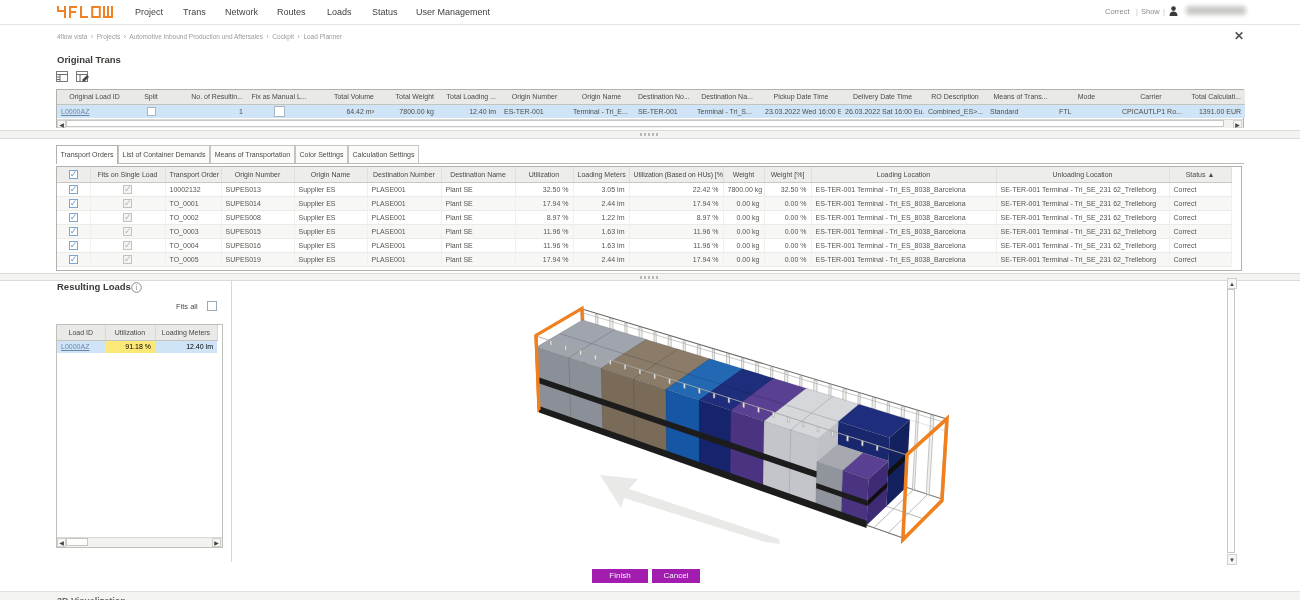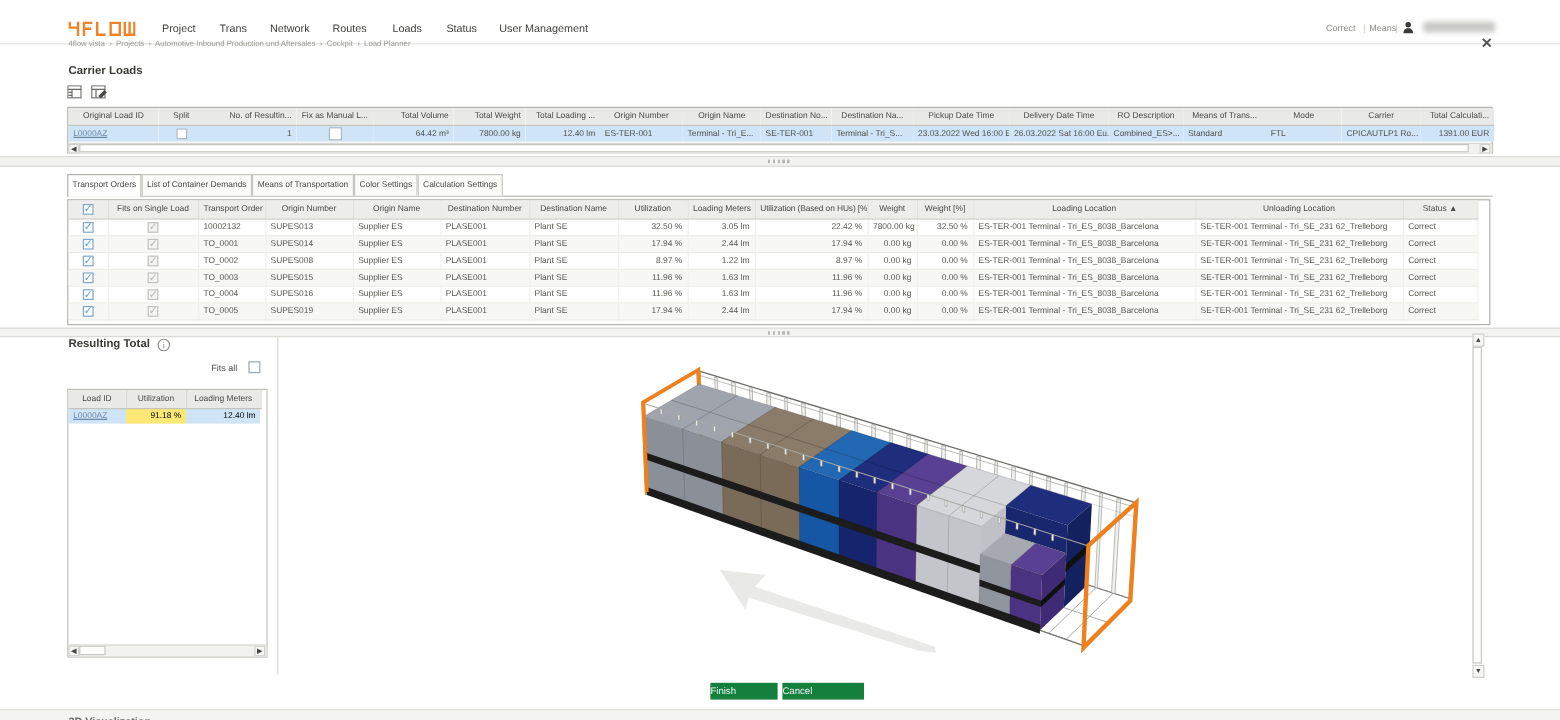--- a/index.html
+++ b/index.html
@@ -1,19 +1,19 @@
 <!DOCTYPE html>
 <html><head><meta charset="utf-8">
 <style>
 * { margin:0; padding:0; box-sizing:border-box; }
 html,body { width:1300px; height:600px; overflow:hidden; background:#fff;
   font-family:"Liberation Sans", sans-serif; }
 .abs { position:absolute; }
 
-#nav { position:absolute; left:0; top:0; width:1300px; height:25px; background:#fff; border-bottom:1px solid #e4e4e2;margin-top:12px; }
+#nav { position:absolute; left:0; top:0; width:1300px; height:25px; background:#fff; border-bottom:1px solid #e4e4e2; }
 .mi { position:absolute; top:7px; font-size:9px; color:#3f3f3c; }
 .tr { position:absolute; top:7px; font-size:7.5px; color:#8a8a86; }
 #usr { position:absolute; left:1186px; top:6px; width:60px; height:9px; background:#c9c9c7; filter:blur(2px); border-radius:3px; }
 .crumb { position:absolute; left:57px; top:33px; font-size:6.5px; color:#9a9a96; }
 #closex { position:absolute; left:1234px; top:29px; font-size:12px; color:#555; font-weight:bold; }
 .sect { position:absolute; left:57px; font-size:9.5px; font-weight:bold; color:#3a3a36; }
 
 table { border-collapse:collapse; table-layout:fixed; }
 td,th { overflow:hidden; white-space:nowrap; padding:0 4px; font-weight:normal; }
 
@@ -46,21 +46,21 @@
 #tt td { height:14px; color:#55554f; border-bottom:1px solid #ebebe7; border-right:1px solid #f0f0ec; }
 #tt tr.alt td { background:#f7f7f5; }
 
 #rlwrap { position:absolute; left:56px; top:324px; width:167px; height:224px; border:1px solid #c0c0ba; background:#fff; }
 #rlt { width:160px; font-size:7px; }
 #rlt th { height:15px; background:#e9e9e7; color:#4a4a46; border-bottom:1px solid #c4c4be; border-right:1px solid #d8d8d4; }
 #rlt td { height:13px; }
 
 #vline { position:absolute; left:231px; top:280px; width:1px; height:282px; background:#d8d8d4; }
 #vsb { position:absolute; left:1227px; top:278px; width:11px; height:288px; }
-.btn { position:absolute; top:569px; height:14px; background:#15803d; color:#eef4f6; font-size:8px; line-height:14px; }
+.btn { position:absolute; top:569px; height:14px; background:#a21caf; color:#eef4f6; font-size:8px; text-align:center; line-height:14px; }
 #footer { position:absolute; left:0; top:591px; width:1300px; height:9px; background:#f4f4f2; border-top:1px solid #e2e2de; }
 #foottxt { position:absolute; left:57px; top:596px; font-size:9px; font-weight:bold; color:#6a6a64; }
 </style></head>
 <body>
 <div id="nav">
  <svg class="abs" style="left:57px;top:6px" width="56" height="12" viewBox="0 0 56 12">
 <g stroke="#ef8226" stroke-width="2" fill="none">
 <path d="M1,0 V5 H8 M8,0 V12"></path>
 <path d="M13,12 V1 H20 M13,6 H19"></path>
 <path d="M24,0 V11 H31"></path>
@@ -70,31 +70,31 @@
     </svg>
  <div class="mi" style="left:135px">Project</div>
  <div class="mi" style="left:183px">Trans</div>
  <div class="mi" style="left:225px">Network</div>
  <div class="mi" style="left:277px">Routes</div>
  <div class="mi" style="left:327px">Loads</div>
  <div class="mi" style="left:372px">Status</div>
  <div class="mi" style="left:416px">User Management</div>
  <div class="tr" style="left:1105px">Correct</div>
  <div class="tr" style="left:1136px;color:#c4c4c0">|</div>
- <div class="tr" style="left:1141px">Means</div>
+ <div class="tr" style="left:1141px">Show</div>
  <div class="tr" style="left:1163px;color:#c4c4c0">|</div>
  <svg class="abs" style="left:1169px;top:6px" width="9" height="10" viewBox="0 0 9 10">
       <circle cx="4.5" cy="2.6" r="2.3" fill="#3a3a38"></circle>
       <path d="M0.5,10 C0.5,6.8 2.2,5.6 4.5,5.6 C6.8,5.6 8.5,6.8 8.5,10 Z" fill="#3a3a38"></path>
     </svg>
  <div id="usr"></div>
 </div>
 <div class="crumb">4flow vista &nbsp;›&nbsp; Projects &nbsp;›&nbsp; Automotive Inbound Production und Aftersales &nbsp;›&nbsp; Cockpit &nbsp;›&nbsp; Load Planner</div>
 <div id="closex">✕</div>
-<div class="sect" style="top:54px">Carrier Loads</div>
+<div class="sect" style="top:54px">Original Trans</div>
 <svg class="abs" style="left:56px;top:71px" width="34" height="12" viewBox="0 0 34 12">
 <rect x="0.5" y="0.5" width="11" height="10" fill="#fff" stroke="#7a7a76"></rect>
 <line x1="0.5" y1="3.5" x2="11.5" y2="3.5" stroke="#6a6a66"></line>
     <line x1="4" y1="3.5" x2="4" y2="10.5" stroke="#6a6a66"></line>
 <line x1="1" y1="6" x2="4" y2="6" stroke="#6a6a66"></line>
     <line x1="1" y1="8.5" x2="4" y2="8.5" stroke="#6a6a66"></line>
 <rect x="20.5" y="0.5" width="11" height="10" fill="#fff" stroke="#7a7a76"></rect>
 <line x1="20.5" y1="3.5" x2="31.5" y2="3.5" stroke="#6a6a66"></line>
     <line x1="24" y1="3.5" x2="24" y2="10.5" stroke="#6a6a66"></line>
 <path d="M26,9 L31,4 L33,6 L28,11 Z" fill="#4a4a46"></path>
@@ -318,21 +318,21 @@
 <td>ES-TER-001 Terminal - Tri_ES_8038_Barcelona</td>
           <td>SE-TER-001 Terminal - Tri_SE_231 62_Trelleborg</td>
           <td>Correct</td>
         </tr>
       </tbody>
     </table>
   </div>
 <div class="split" style="top:273px;height:8px">
     <div class="dots" style="top:2px"></div>
   </div>
-<div class="sect" style="top:281px">Resulting Total</div>
+<div class="sect" style="top:281px">Resulting Loads</div>
 <svg class="abs" style="left:131px;top:282px" width="11" height="11" viewBox="0 0 11 11">
     <circle cx="5.5" cy="5.5" r="4.8" fill="none" stroke="#8a8a86" stroke-width="1"></circle>
     <text x="5.5" y="8" font-size="7.5" text-anchor="middle" fill="#8a8a86" font-family="Liberation Serif">i</text>
   </svg>
 <div class="abs" style="left:176px;top:302px;font-size:7.5px;color:#4a4a46">Fits all</div>
 <div class="abs cb" style="left:207px;top:301px;width:10px;height:10px;border-color:#9aa8b4"></div>
 <div id="rlwrap">
     <table id="rlt">
 <colgroup>
         <col style="width:48px">
@@ -488,14 +488,14 @@
     <line x1="536.0" y1="335.3" x2="539.0" y2="410.0" stroke="#f07f1e" stroke-width="3.2"></line>
     <polygon points="947.0,418.6 907.0,454.6 902.9,539.7 941.9,500.6" fill="none" stroke="#f07f1e" stroke-width="3.6"></polygon>
     <path d="M600,475 L638,479 L629,489 L779,539 L780,544 L765,542 L624,498 L621,508 Z" fill="#e9e9e7"></path>
   </svg>
 <div id="vsb">
 <div class="sbbtn" style="left:0;top:0;height:11px;width:10px;line-height:10px">▲</div>
 <div class="sbth" style="left:0;top:11px;width:8px;height:264px"></div>
 <div class="sbbtn" style="left:0;top:276px;height:11px;width:10px;line-height:10px">▼</div>
 </div>
 <div class="btn" style="left:592px;width:56px">Finish</div>
-<div class="btn" style="left:652px;width:68px">Cancel</div>
+<div class="btn" style="left:652px;width:48px">Cancel</div>
 <div id="footer"></div>
 <div id="foottxt">3D Visualization</div>
 </body></html>

